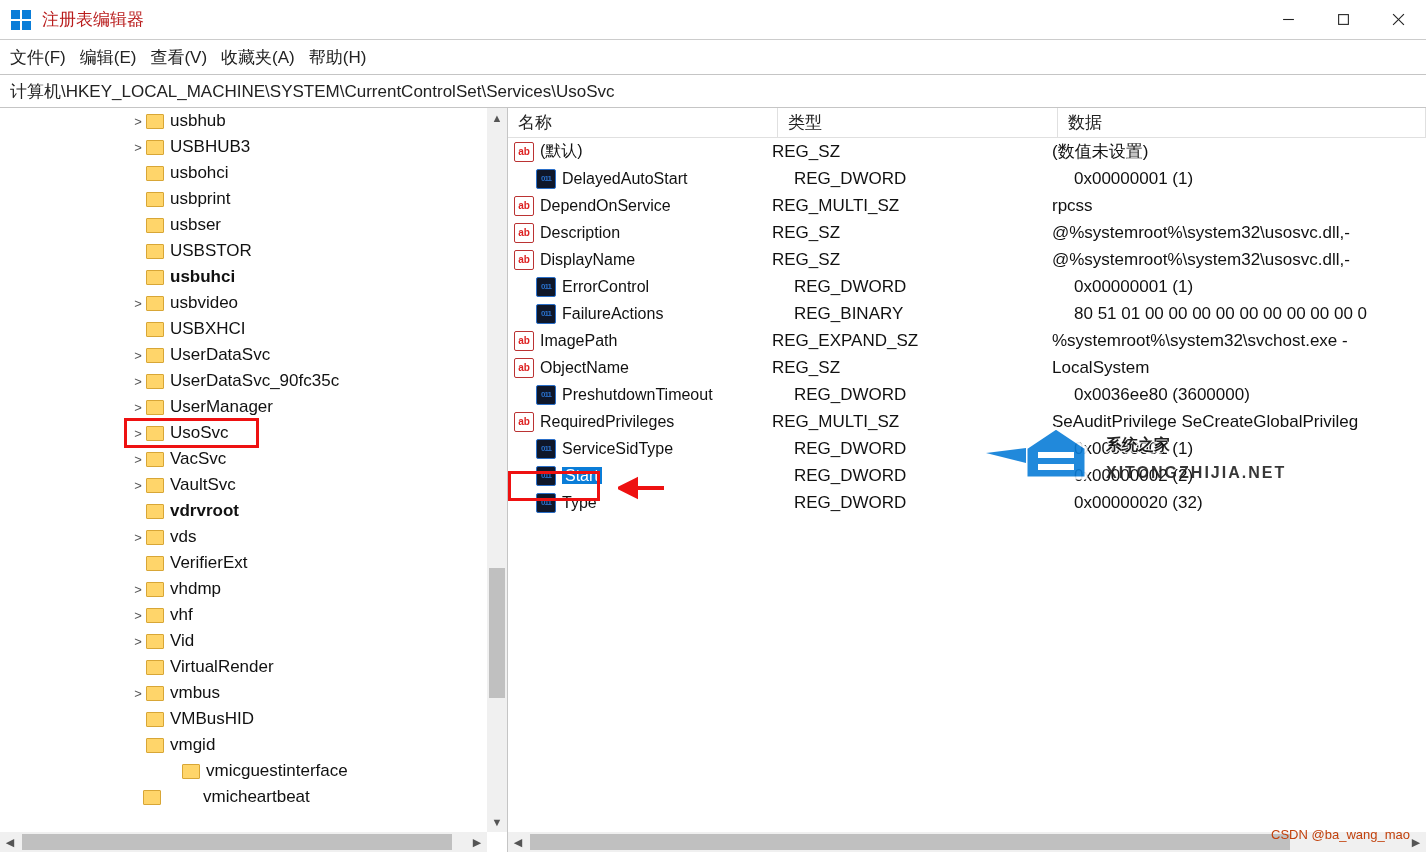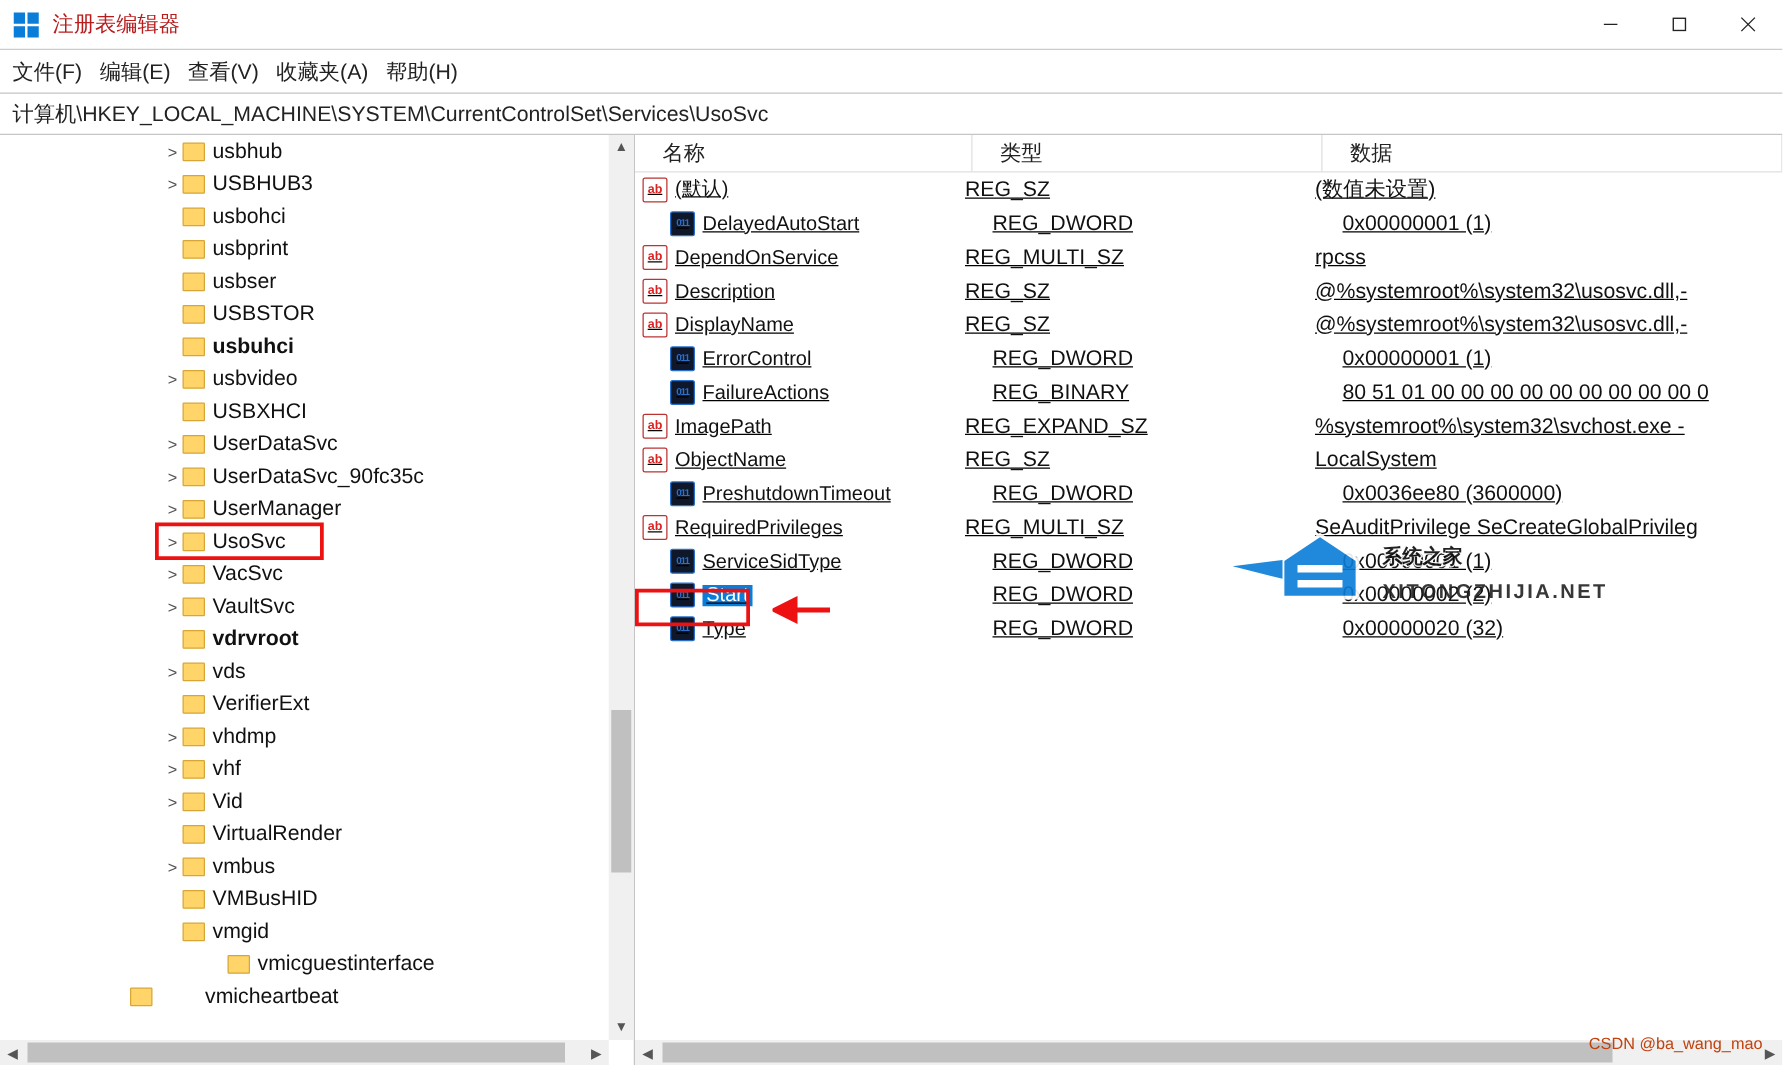--- a/index.html
+++ b/index.html
@@ -35,22 +35,22 @@
 .vbar .btn,.hbar .btn { display:flex; align-items:center; justify-content:center; color:#555; font-size:11px; }
 .vbar .btn { height:20px; }
 .hbar .btn { width:20px; }
 .vbar .track,.hbar .track { flex:1; position:relative; }
 .vbar .thumb { position:absolute; left:2px; right:2px; top:440px; height:130px; background:#c0c0c0; }
 .hbar .thumb { position:absolute; top:2px; bottom:2px; left:2px; width:430px; background:#c0c0c0; }
 
 
 .listpanel { flex:1; position:relative; overflow:hidden; }
 .cols { height:30px; display:flex; align-items:center; border-bottom:1px solid #e0e0e0; }
-.colh { padding-left:22px; font-size:17px; color:#222; border-right:1px solid #e0e0e0; height:100%; display:flex; align-items:center; }
-.listbody { position:absolute; left:0; top:30px; bottom:20px; right:0;text-decoration:underline; }
+.colh { padding-left:10px; font-size:17px; color:#222; border-right:1px solid #e0e0e0; height:100%; display:flex; align-items:center; }
+.listbody { position:absolute; left:0; top:30px; bottom:20px; right:0; }
 .listrow { height:27px; display:flex; align-items:center; }
 .listrow .ic { width:20px; height:20px; margin-left:6px; margin-right:6px; flex-shrink:0; }
 .listrow .ic.ab { background:#fff; border:1px solid #b33; border-radius:2px; display:flex; align-items:center; justify-content:center; font-size:10px; font-weight:bold; color:#d22; }
 .listrow .ic.dw { background:#0f172a; border:1px solid #2a6fc9; border-radius:2px; display:flex; align-items:center; justify-content:center; font-size:8px; font-weight:bold; color:#2a6fc9; letter-spacing:-1px;margin-left:28px; }
 .listrow .nm { width:232px; font-size:17px; color:#111; }
 .listrow .tp { width:280px; font-size:17px; color:#111; }
 .listrow .dt { flex:1; font-size:17px; color:#111; white-space:nowrap; }
 .listrow.sel .nm span { background:#0a7dd8; color:#fff; padding:0 3px; }
 .hbar2 { position:absolute; left:0; right:0; bottom:0; height:20px; background:#f0f0f0; display:flex; }
 .hbar2 .btn { width:20px; display:flex; align-items:center; justify-content:center; color:#555; font-size:11px; }
@@ -234,21 +234,21 @@
         <div class="treerow" style="padding-left: 130px;">
           <div class="exp"></div>
           <div class="fld"></div>
           <div class="lbl">vmgid</div>
         </div>
         <div class="treerow" style="padding-left: 130px; margin-left: 36px;">
           <div class="exp"></div>
           <div class="fld"></div>
           <div class="lbl">vmicguestinterface</div>
         </div>
-        <div class="treerow" style="padding-left: 52px; gap: 36px;">
+        <div class="treerow" style="padding-left: 91px; gap: 36px;">
           <div class="exp"></div>
           <div class="fld"></div>
           <div class="lbl">vmicheartbeat</div>
         </div>
       </div>
     <div class="redbox tree1"></div>
     <div class="vbar">
       <div class="btn">▲</div>
       <div class="track">
           <div class="thumb"></div>

